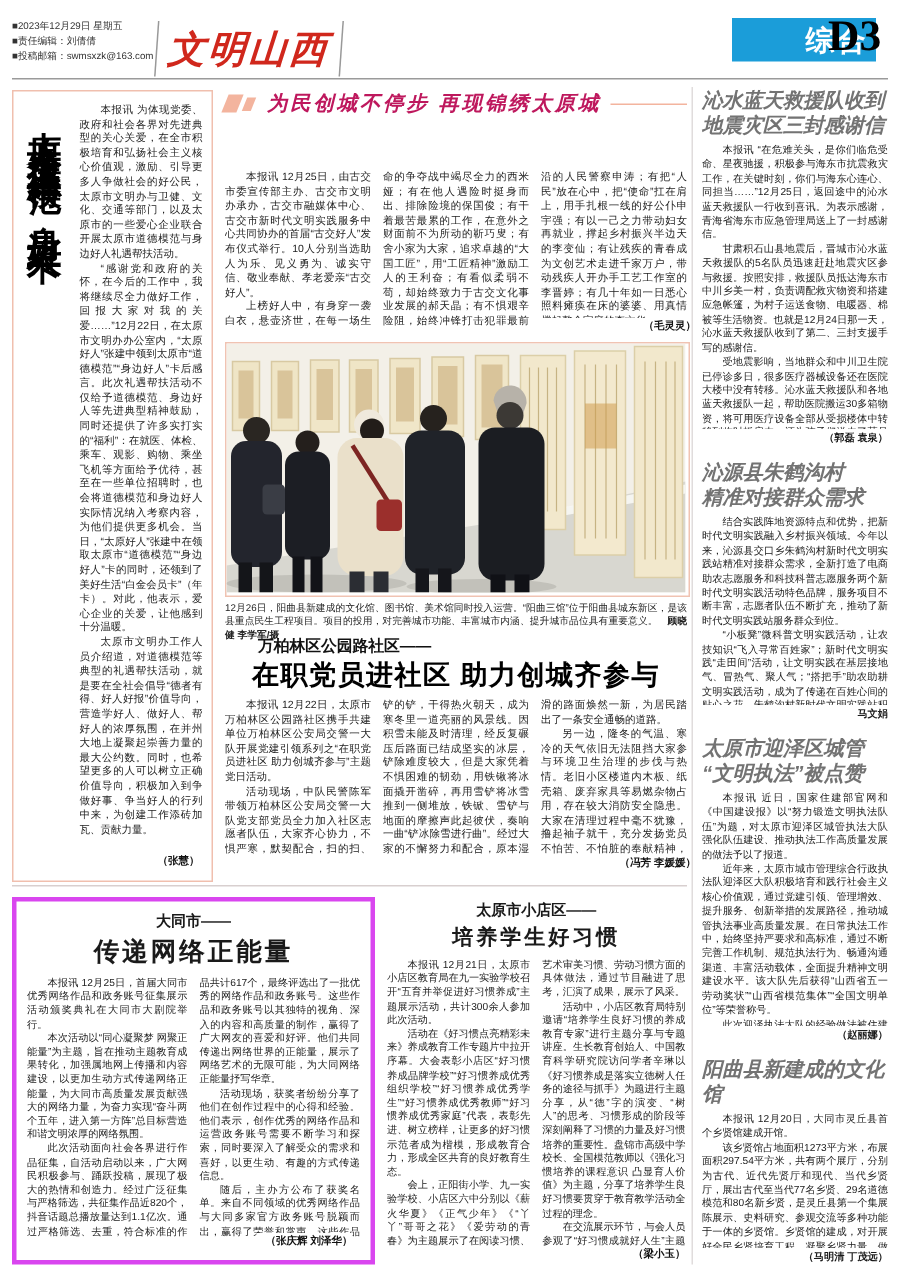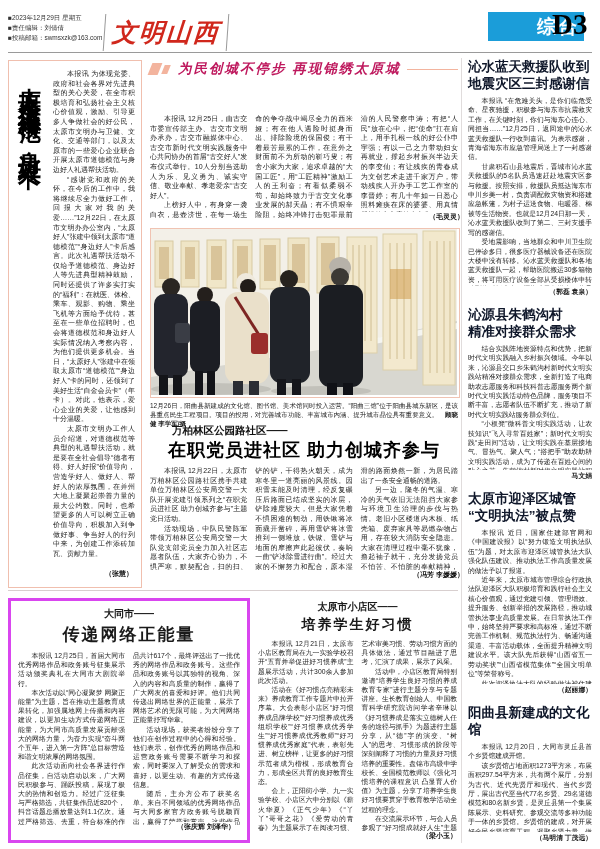--- a/index.html
+++ b/index.html
@@ -56,21 +56,21 @@
   .bl-byline{right:12px;bottom:8px;}
   
   .bc-wrap{position:absolute;left:258px;top:600px;width:199px;height:243px;}
   .bc-kicker{text-align:center;font-size:10px;font-weight:bold;}
   .bc-head{text-align:center;font-size:14px;font-weight:bold;letter-spacing:2px;margin:2px 0 5px 0;}
   .bc-body{column-count:2;column-gap:8px;height:196px;font-size:6.8px;line-height:9.2px;}
   .bc-byline{right:0;bottom:2px;}
   
   .sidebar{position:absolute;left:468px;top:58px;width:124px;}
   .sb-article{margin-bottom:9px;position:relative;}
-  .sb-title{font-size:13.5px;font-weight:bold;line-height:17px;color:#0f172a;margin-bottom:4px;}
+  .sb-title{font-size:13.5px;font-weight:bold;line-height:17px;color:#737373;margin-bottom:4px;font-style:italic;}
   .sb-body{font-size:6.8px;line-height:9.4px;text-align:justify;overflow:hidden;}
   .sb-byline{font-size:6.8px;font-weight:bold;text-align:right;margin-top:1px;}
   .h195{height:190px;} .h158{height:156px;} .h128{height:126px;} .h92{height:90px;}
 </style>
 </head>
 <body>
 
 <div class="page">
 
   <div class="hdr-meta">

